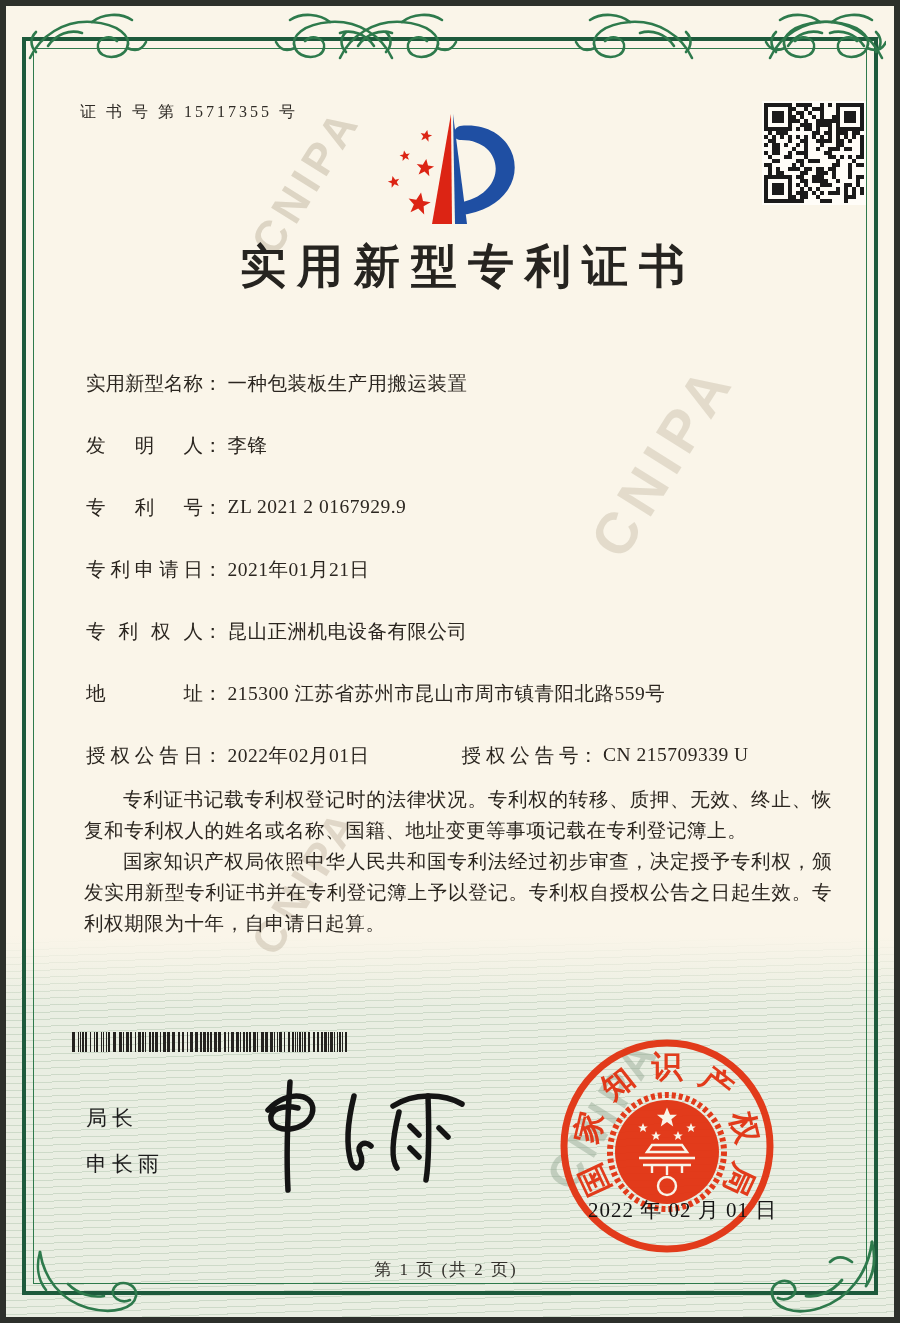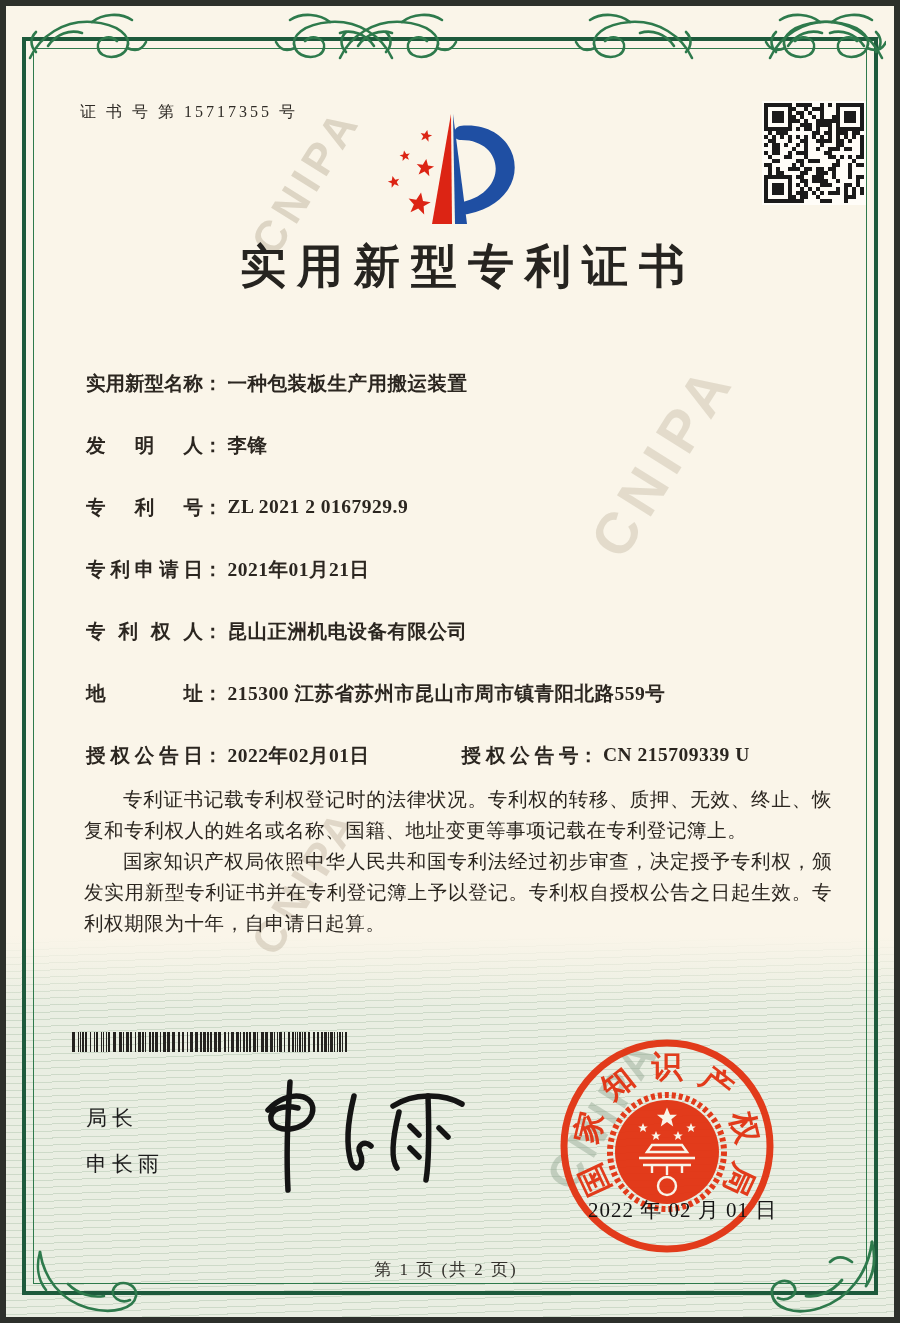--- a/index.html
+++ b/index.html
@@ -37,21 +37,21 @@
   }
   .qr{position:absolute;left:756px;top:95px;width:104px;height:104px;}
   .logo{position:absolute;left:362px;top:100px;width:180px;height:130px;}
   .title{
     position:absolute;left:0;right:0;top:230px;
     text-align:center;font-size:46px;font-weight:bold;
     letter-spacing:11px;color:#262420;padding-left:36px;
   }
   
   .fields{position:absolute;left:80px;top:346px;width:760px;font-size:19.5px;}
-  .field-row{height:62px;display:flex;align-items:center;white-space:nowrap;font-weight:bold;}
+  .field-row{height:62px;display:flex;align-items:center;white-space:nowrap;}
   .f-label{
     display:inline-block;width:117px;
     text-align:justify;text-align-last:justify;
     color:#2b2620;
   }
   .f-colon{display:inline-block;}
   .f-value{margin-left:5px;letter-spacing:0.5px;}
   .grant-second{margin-left:92px;display:inline-flex;align-items:center;}
   
   .paras{

